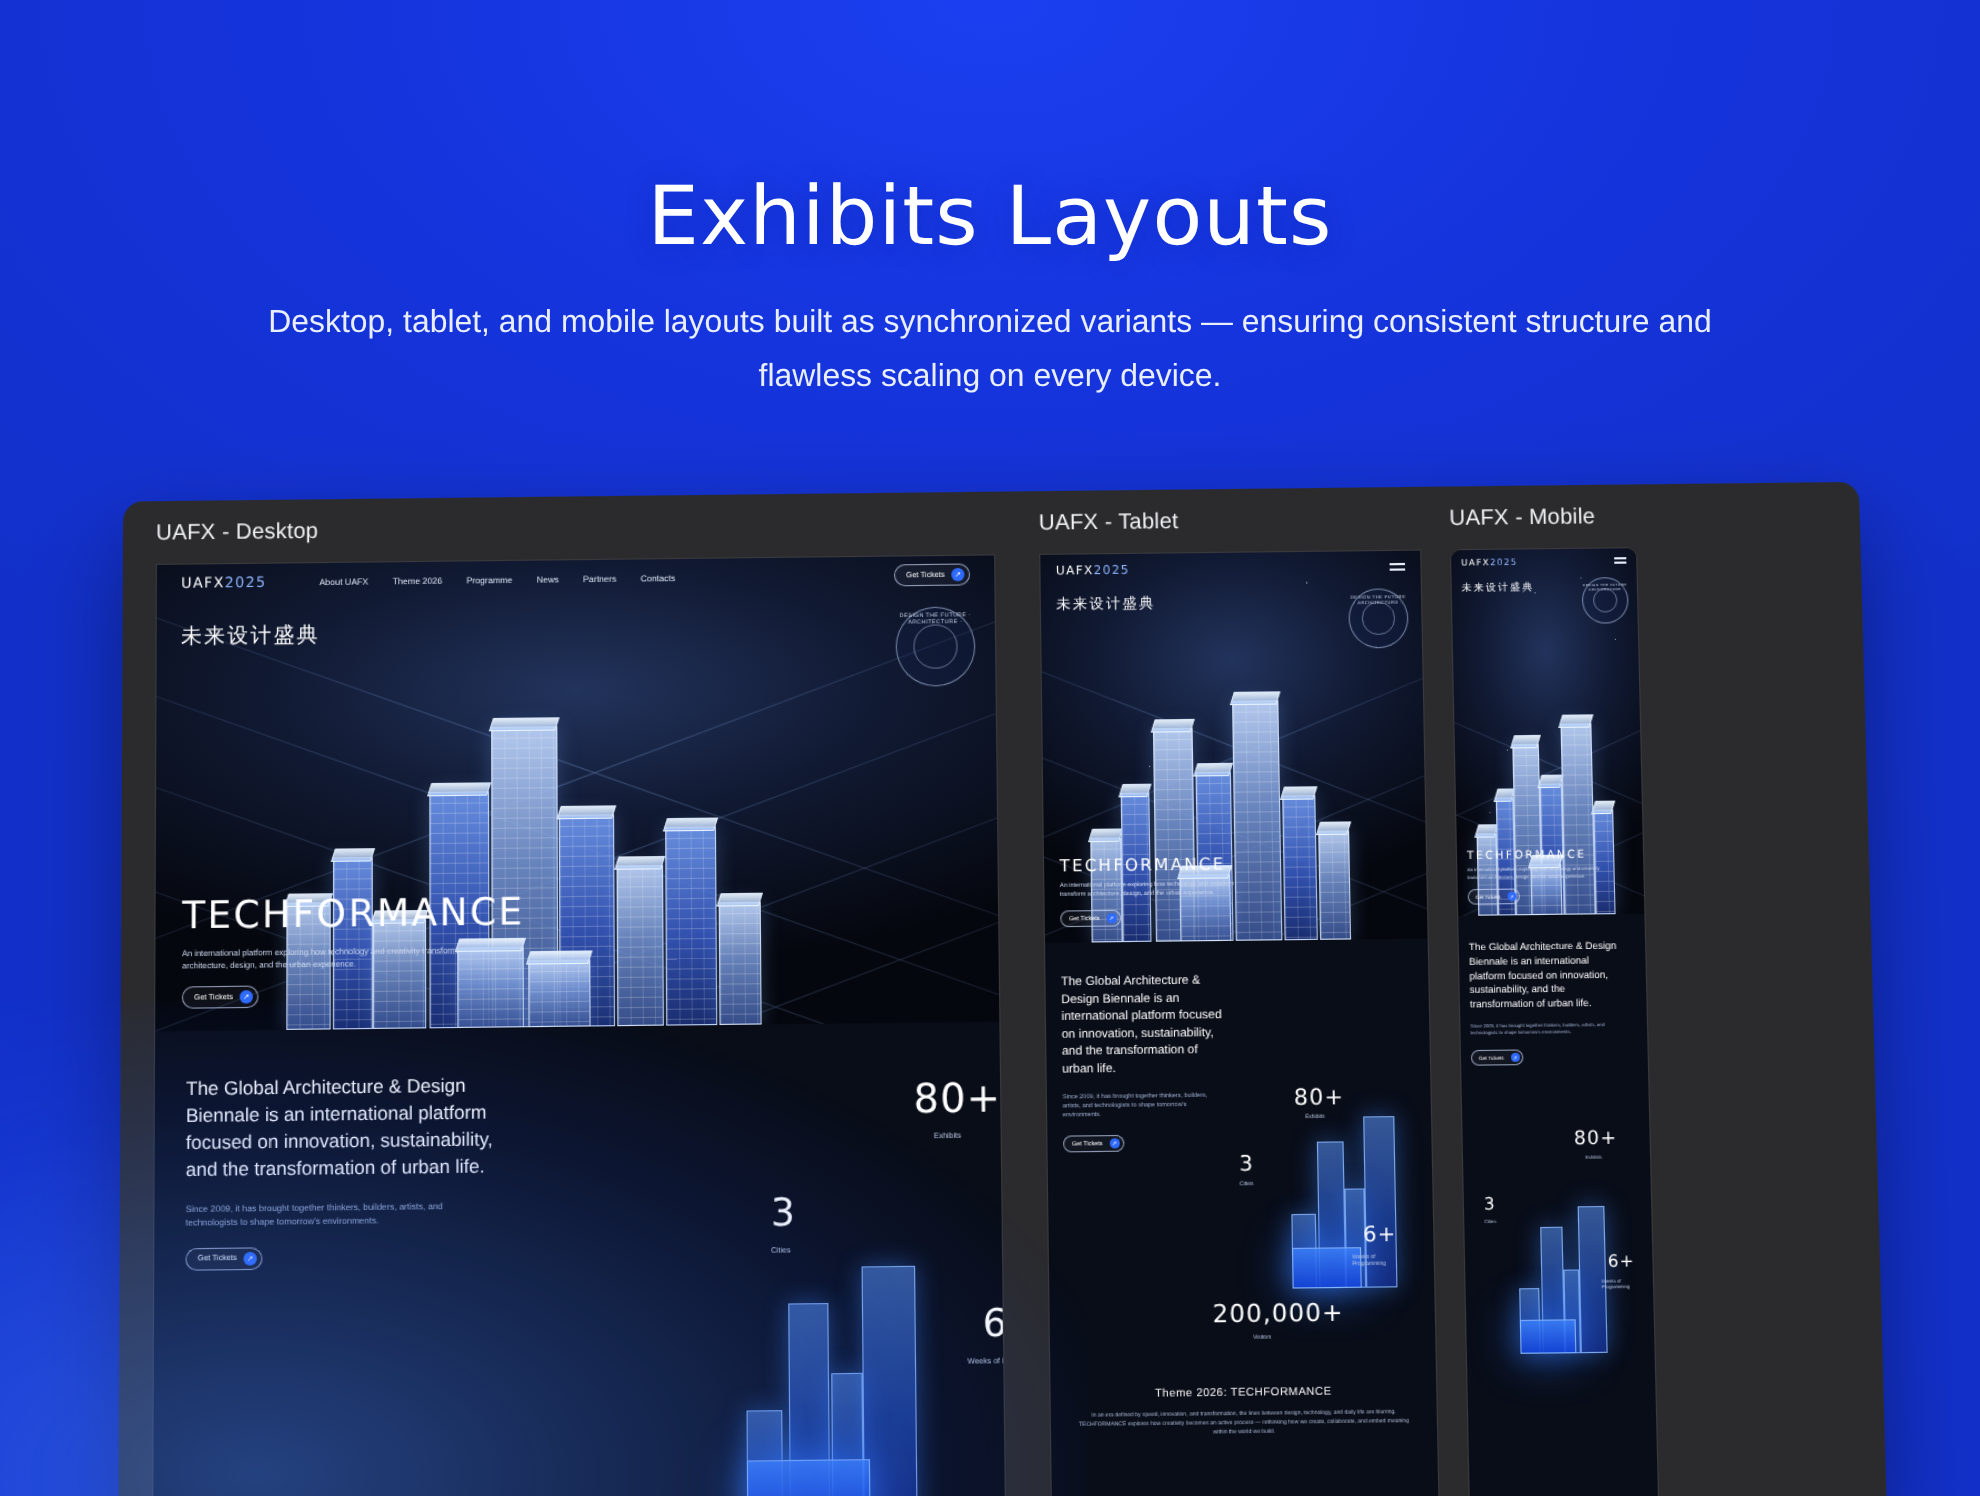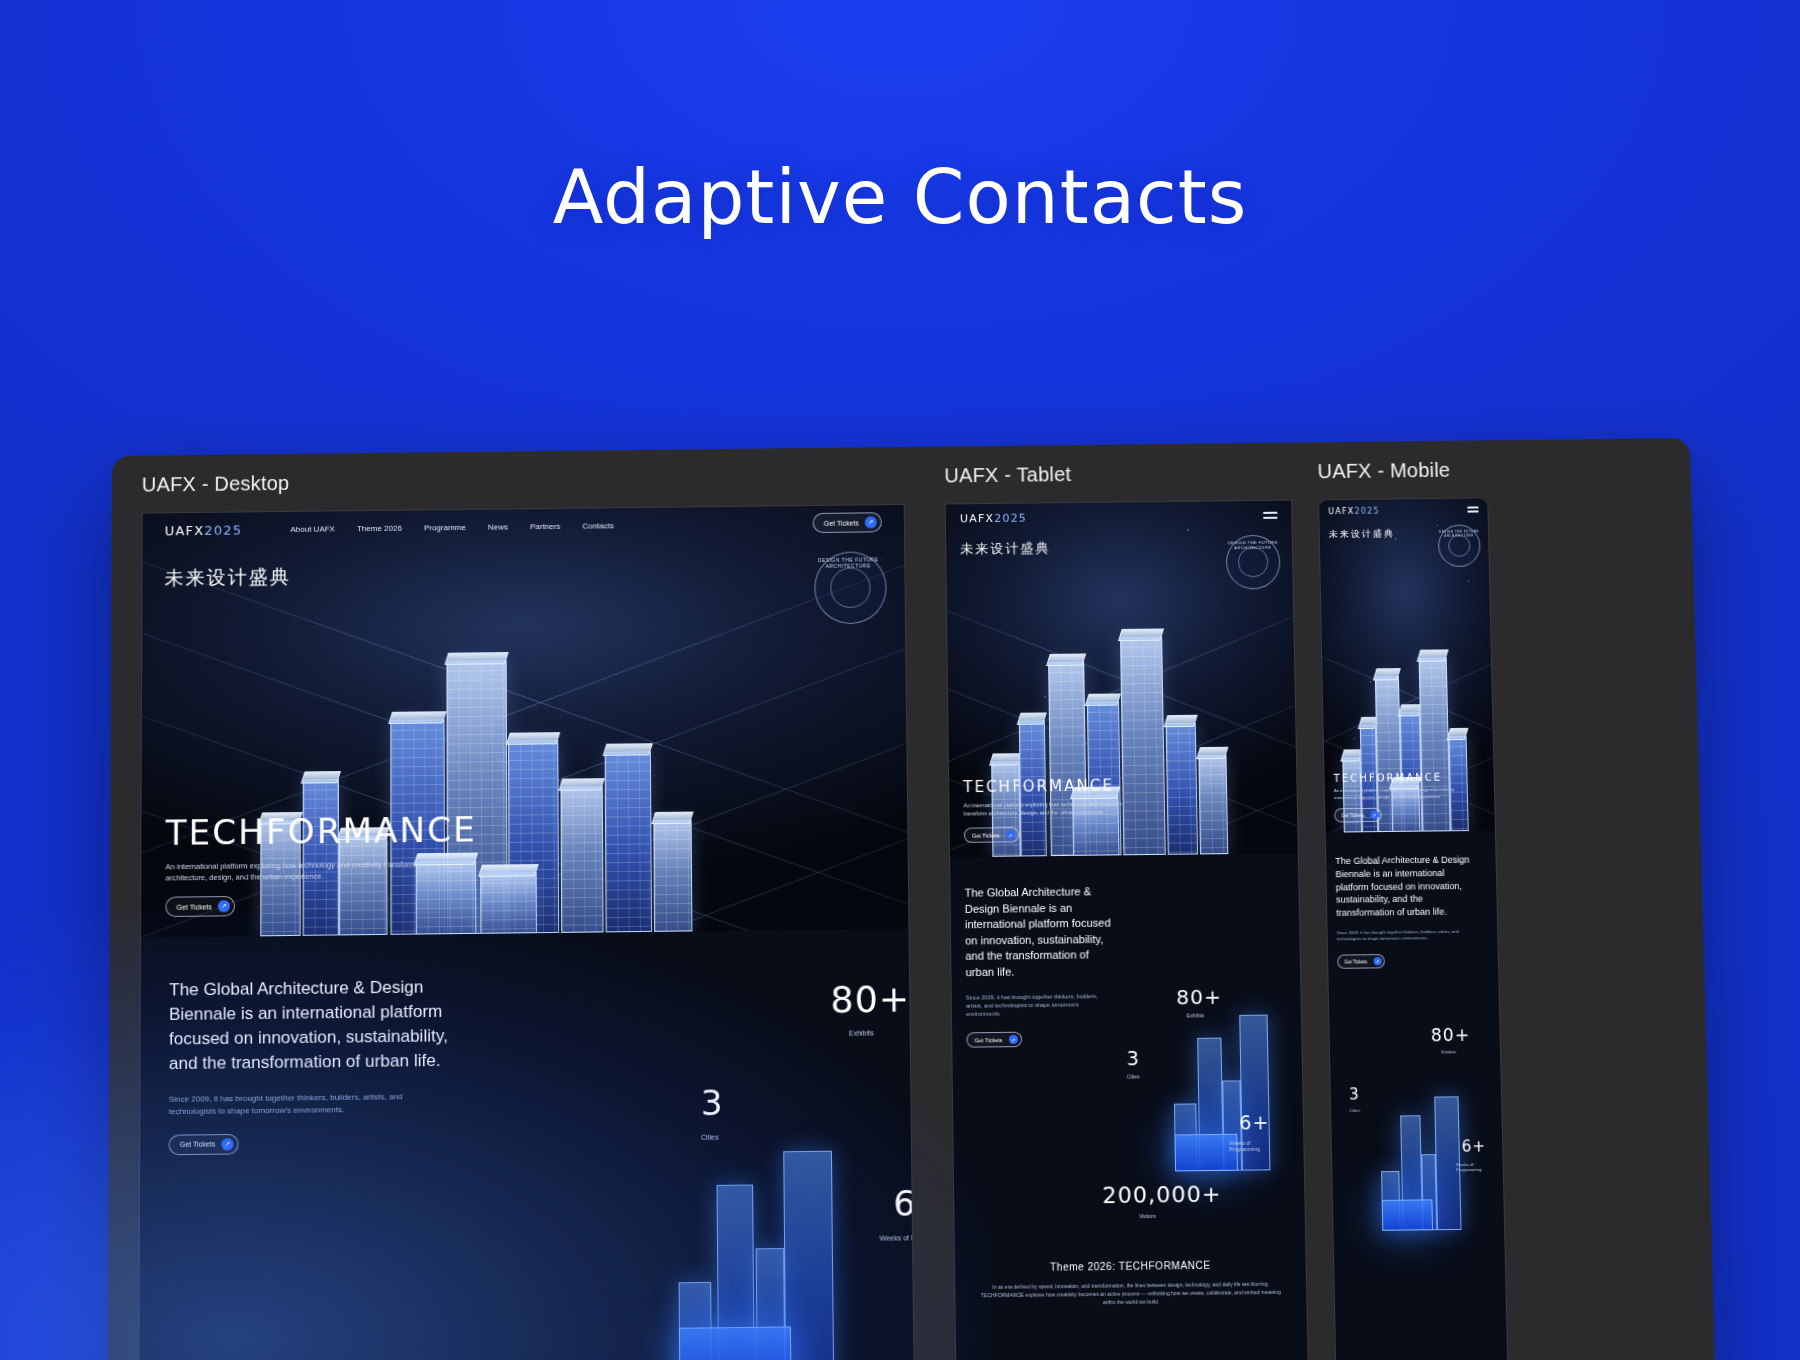--- a/index.html
+++ b/index.html
@@ -318,21 +318,22 @@
     position: absolute;
     background: #e6ecfa;
     height: 2px;
   }
 </style>
 </head>
 <body>
 
 <div class="page">
 
-  <h1 class="hero-title">Adaptive Contacts</h1>
+  <h1 class="hero-title">Exhibits Layouts</h1>
+  <p class="hero-sub">Desktop, tablet, and mobile layouts built as synchronized variants — ensuring consistent structure and flawless scaling on every device.</p>
 
   <div class="frame-wrap">
     <div class="frame">
       <div class="frame-inner">
 
         <div class="variant v-desktop">
           <div class="variant-label">UAFX - Desktop</div>
           <div class="screen">
 
             <div class="hero-art" style="height:420px;">

